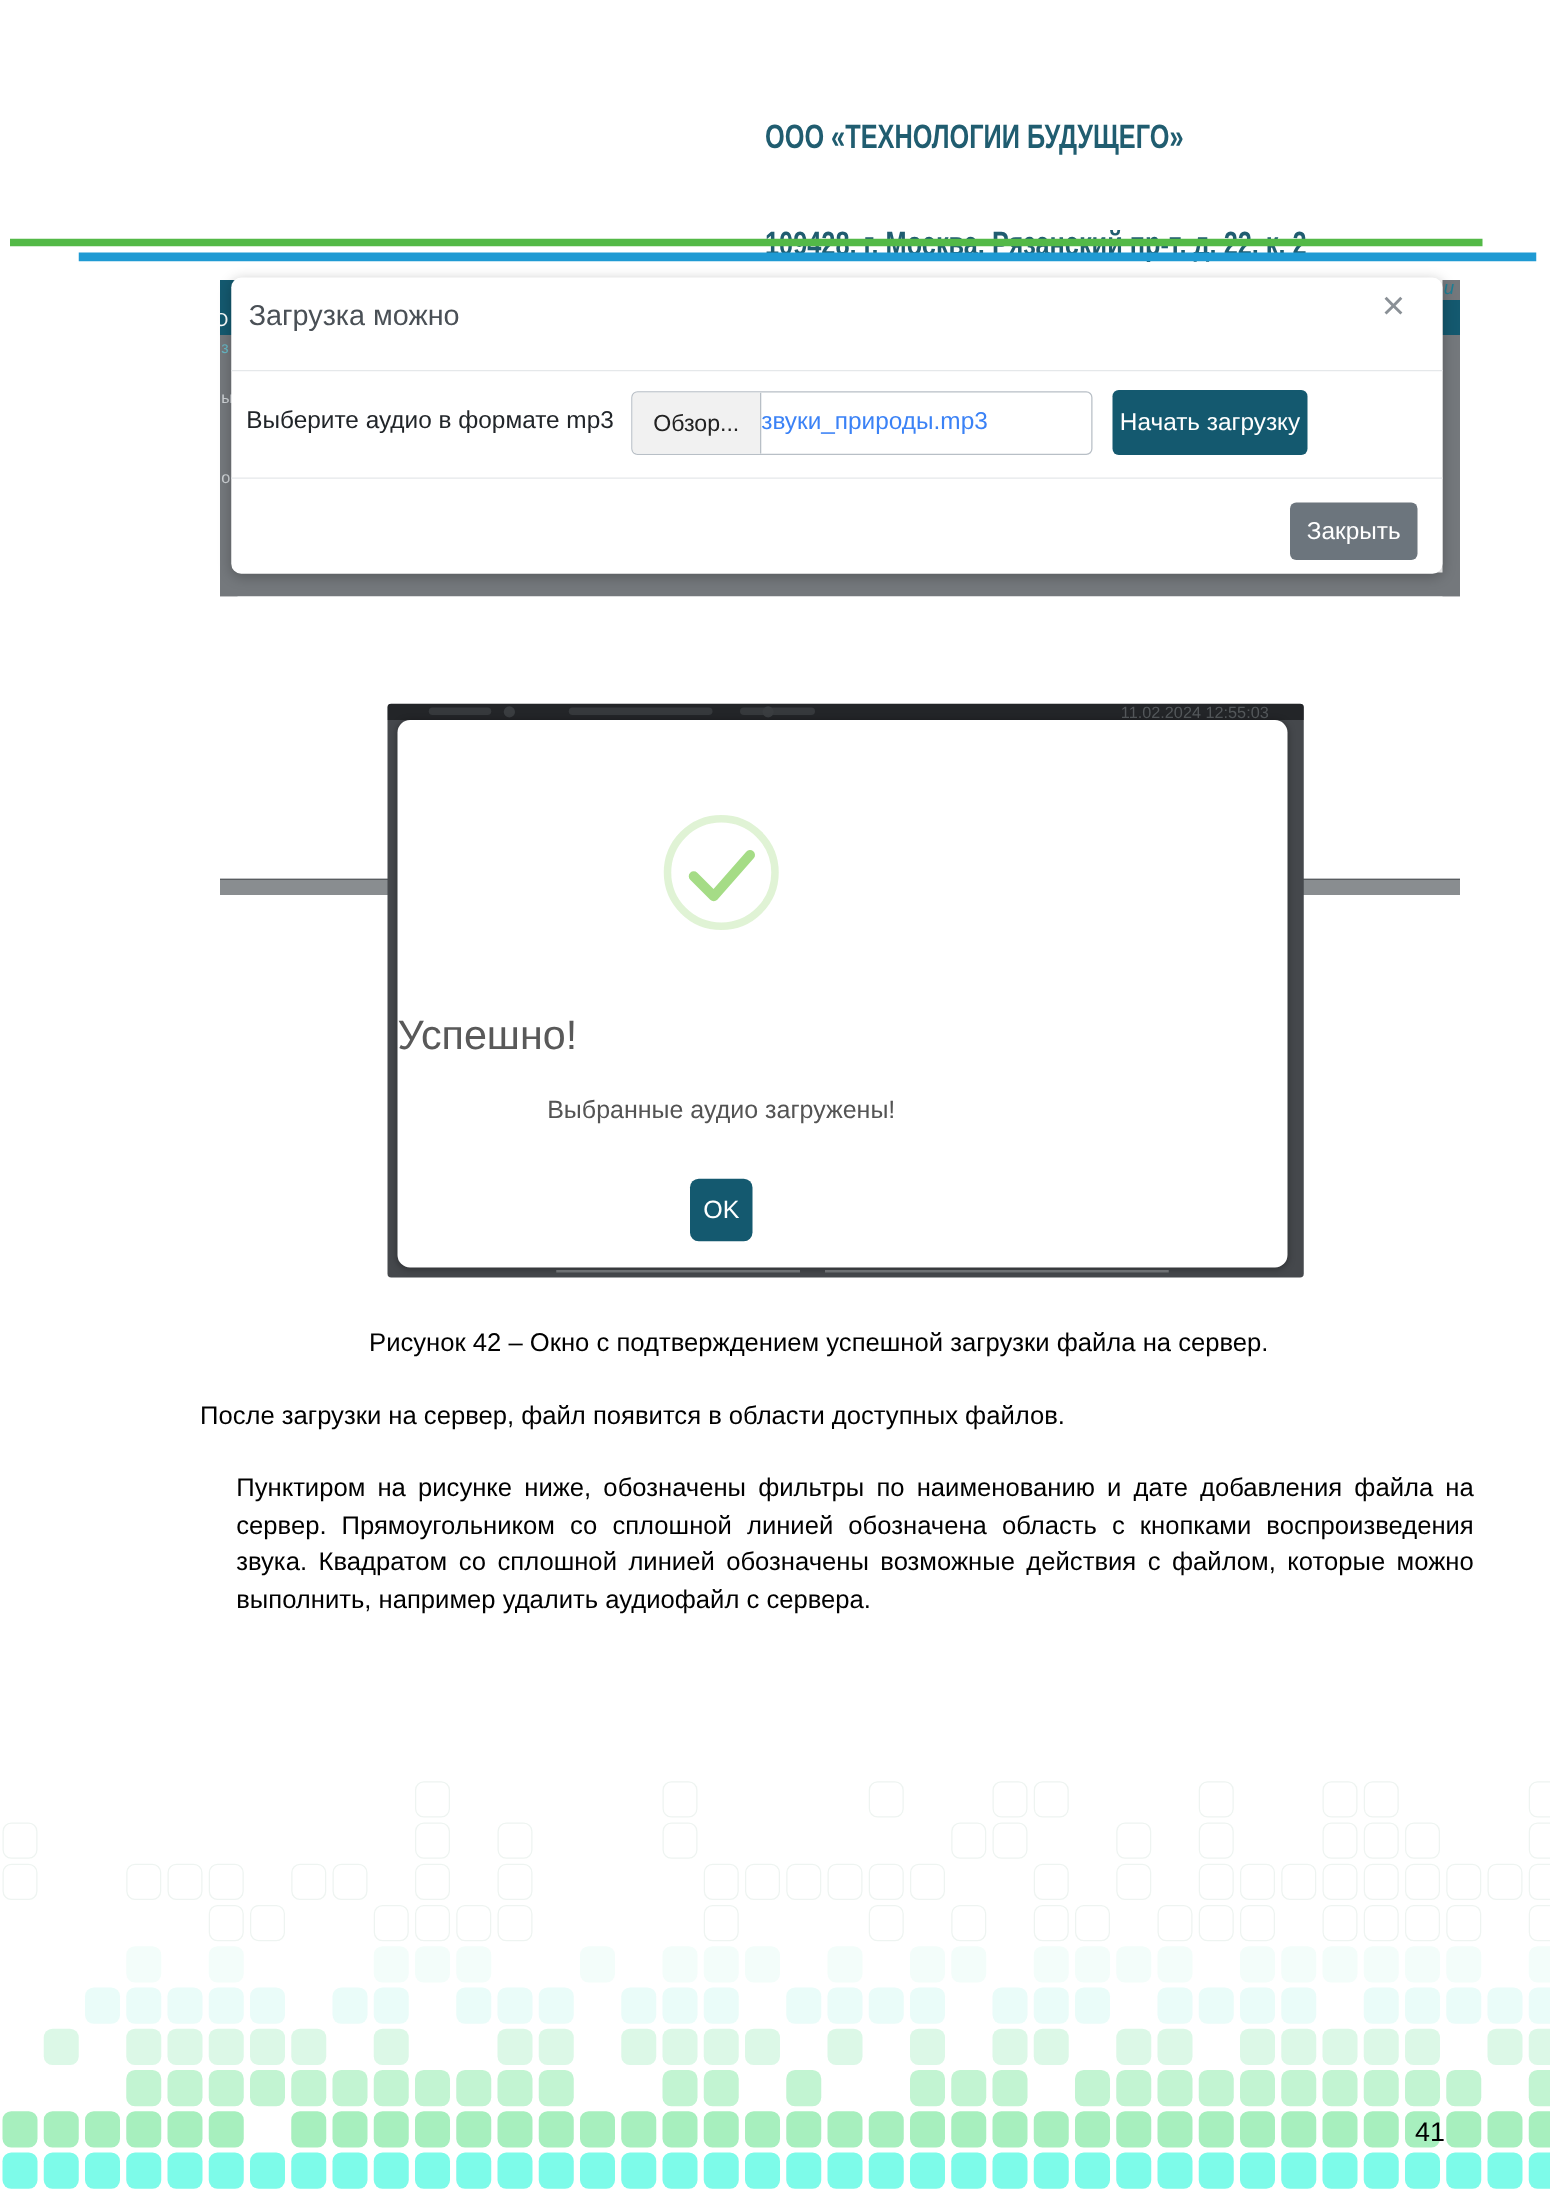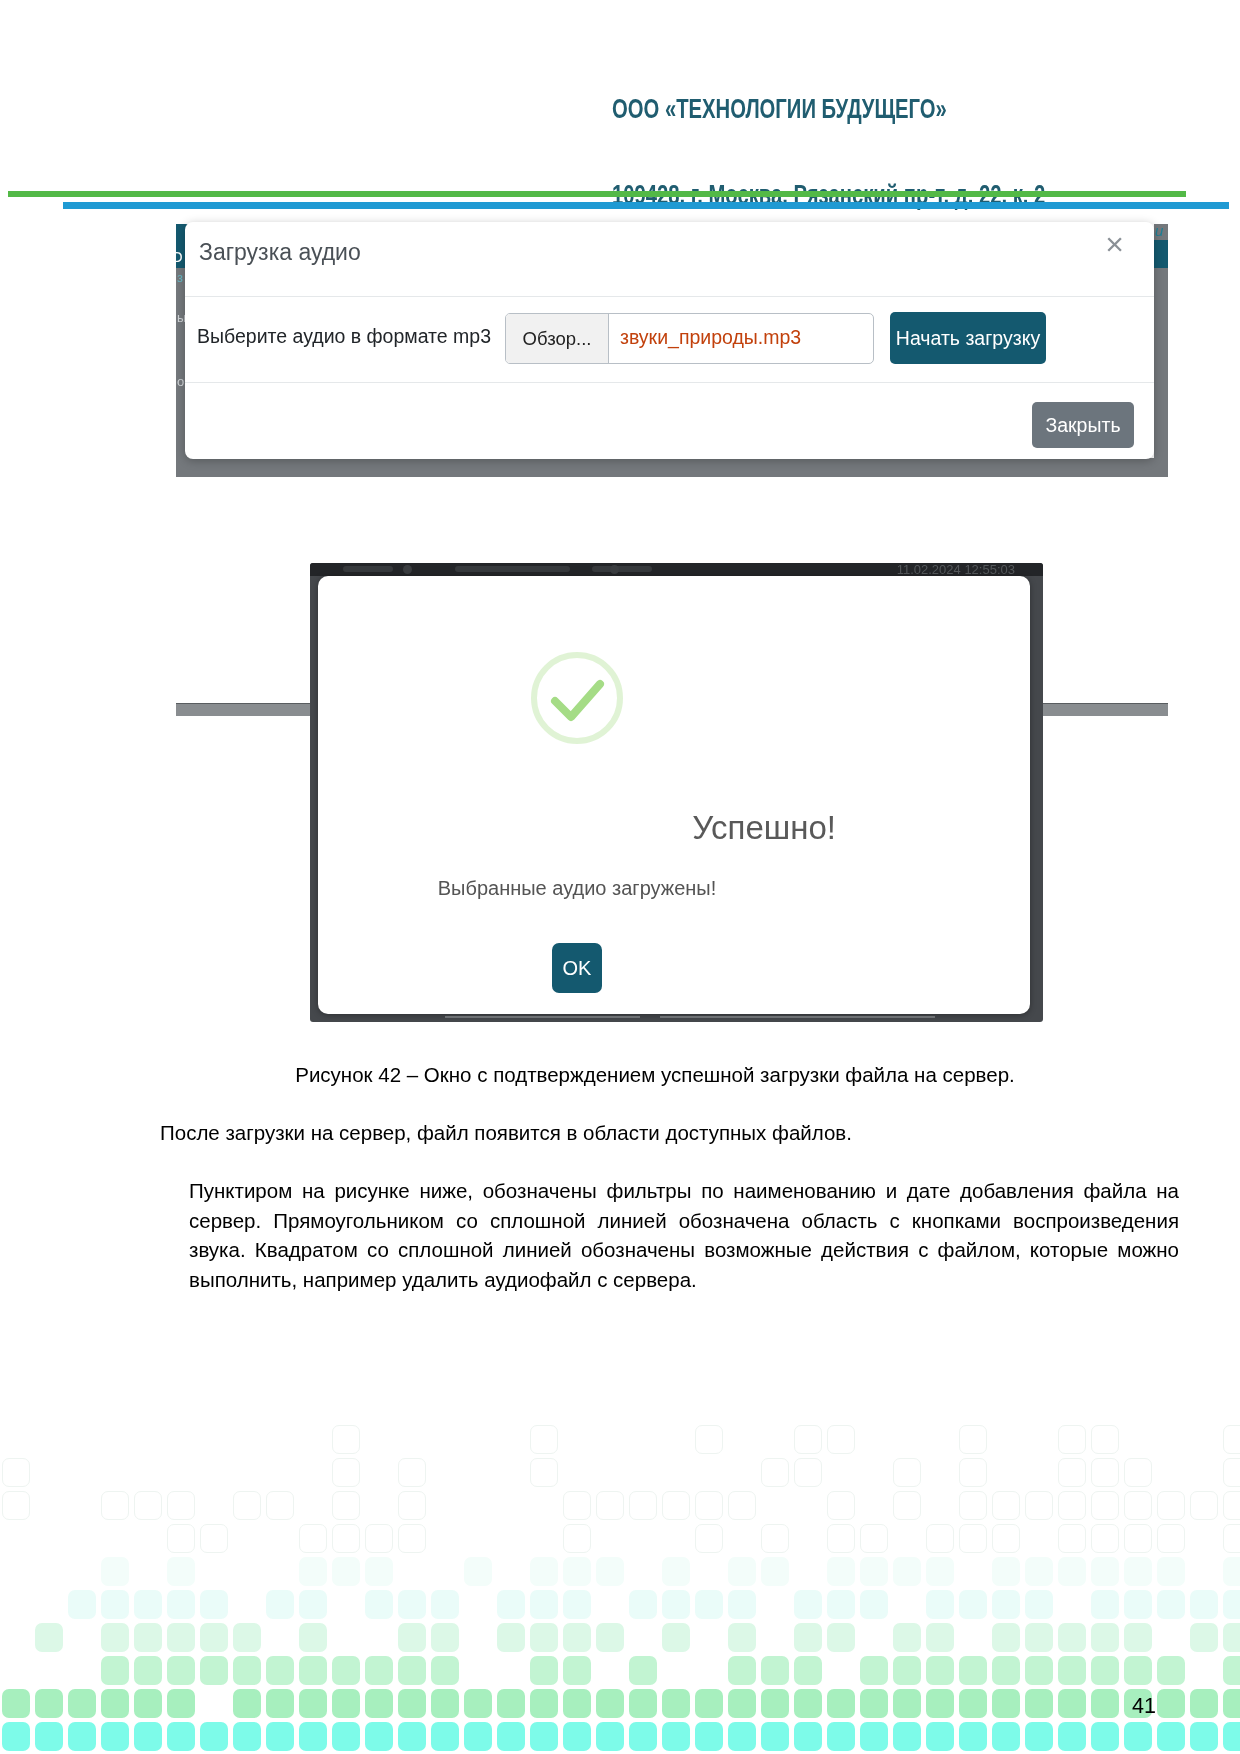--- a/index.html
+++ b/index.html
@@ -36,21 +36,21 @@
   .modal41{position:absolute;left:9px;top:2px;width:969px;height:237px;background:#fff;border-radius:8px;
         box-shadow:0 2px 10px rgba(0,0,0,.25);}
   .m41-title{position:absolute;left:14px;top:17px;font-size:23px;color:#4a5056;}
   .m41-close{position:absolute;right:30px;top:4px;font-size:32px;font-weight:300;color:#8a9096;cursor:default;}
   .m41-div{position:absolute;left:0;width:969px;height:1px;background:#e5e8ea;}
   .m41-label{position:absolute;left:12px;top:103px;font-size:19.5px;color:#212529;}
   .m41-group{position:absolute;left:320px;top:91px;width:367px;height:49px;border:1px solid #b8bfc6;
         border-radius:5px;display:flex;overflow:hidden;background:#fff;}
   .m41-browse{width:102px;background:#f1f1f1;border-right:1px solid #b8bfc6;display:flex;
         align-items:center;justify-content:center;font-size:18.5px;color:#222;}
-  .m41-filename{flex:1;padding-left:11px;font-size:19.5px;color:#c2410c;line-height:47px;
+  .m41-filename{flex:1;padding-left:0;font-size:19.5px;color:#3b82f6;line-height:47px;
         white-space:nowrap;overflow:hidden;}
   .btn-teal{background:#14596f;color:#fff;border:none;border-radius:5px;display:flex;
         align-items:center;justify-content:center;}
   .m41-upload{position:absolute;left:705px;top:90px;width:156px;height:52px;font-size:19.5px;}
   .m41-closebtn{position:absolute;left:847px;top:180px;width:102px;height:46px;background:#6c757d;
         color:#fff;border-radius:5px;display:flex;align-items:center;justify-content:center;font-size:19.5px;}
 
   .caption{position:absolute;left:160px;width:990px;text-align:center;font-size:20.5px;color:#000;}
 
   
@@ -58,21 +58,21 @@
         border-radius:3px;overflow:hidden;}
   .f42-topbar{position:absolute;left:0;top:0;width:733px;height:13px;background:#232528;}
   .f42-blob{position:absolute;background:#36393c;border-radius:4px;height:6px;top:3px;}
   .f42-dot{position:absolute;background:#3a3d40;border-radius:50%;width:9px;height:9px;top:2px;}
   .f42-time{position:absolute;right:28px;top:-1px;font-size:13px;color:#54585b;white-space:pre;}
   .card42{position:absolute;left:8px;top:13px;width:712px;height:438px;background:#fff;
         border-radius:10px;box-shadow:0 1px 6px rgba(0,0,0,.35);}
   .succ-ring{position:absolute;left:213px;top:76px;width:92px;height:92px;border-radius:50%;
         border:6px solid rgba(165,220,134,.35);box-sizing:border-box;}
   .succ-check{position:absolute;left:205px;top:70px;width:104px;height:104px;}
-  .succ-head{position:absolute;left:0;top:233px;width:518px;text-align:right;font-size:33px;color:#595959;}
+  .succ-head{position:absolute;left:0;top:233px;width:518px;text-align:left;font-size:33px;color:#595959;}
   .succ-msg{position:absolute;left:0;top:301px;width:518px;text-align:center;font-size:20px;color:#545454;}
   .succ-ok{position:absolute;left:234px;top:367px;width:50px;height:50px;border-radius:7px;font-size:20px;}
   .f42-bfrag{position:absolute;height:2px;background:#6e7174;top:453px;}
 
   
   .para{position:absolute;left:160px;width:990px;font-size:20.5px;color:#000;line-height:29.5px;}
   .just{text-align:justify;margin-left:29px;}
 
   
   .mosaic{position:absolute;left:0;top:1420px;width:1240px;height:334px;overflow:hidden;}
@@ -109,21 +109,21 @@
     </div>
     <span class="frag-i">и</span>
     <div class="f41-bottomband">
       <div class="f41-bottombar">
         <div class="f41-sep" style="left:436px;"></div>
         <div class="f41-sep" style="left:614px;"></div>
       </div>
     </div>
 
     <div class="modal41">
-      <div class="m41-title">Загрузка аудио</div>
+      <div class="m41-title">Загрузка можно</div>
       <div class="m41-close">×</div>
       <div class="m41-div" style="top:74px;"></div>
       <div class="m41-label">Выберите аудио в формате mp3</div>
       <div class="m41-group">
         <div class="m41-browse">Обзор...</div>
         <div class="m41-filename">звуки_природы.mp3</div>
       </div>
       <div class="btn-teal m41-upload">Начать загрузку</div>
       <div class="m41-div" style="top:160px;"></div>
       <div class="m41-closebtn">Закрыть</div>

